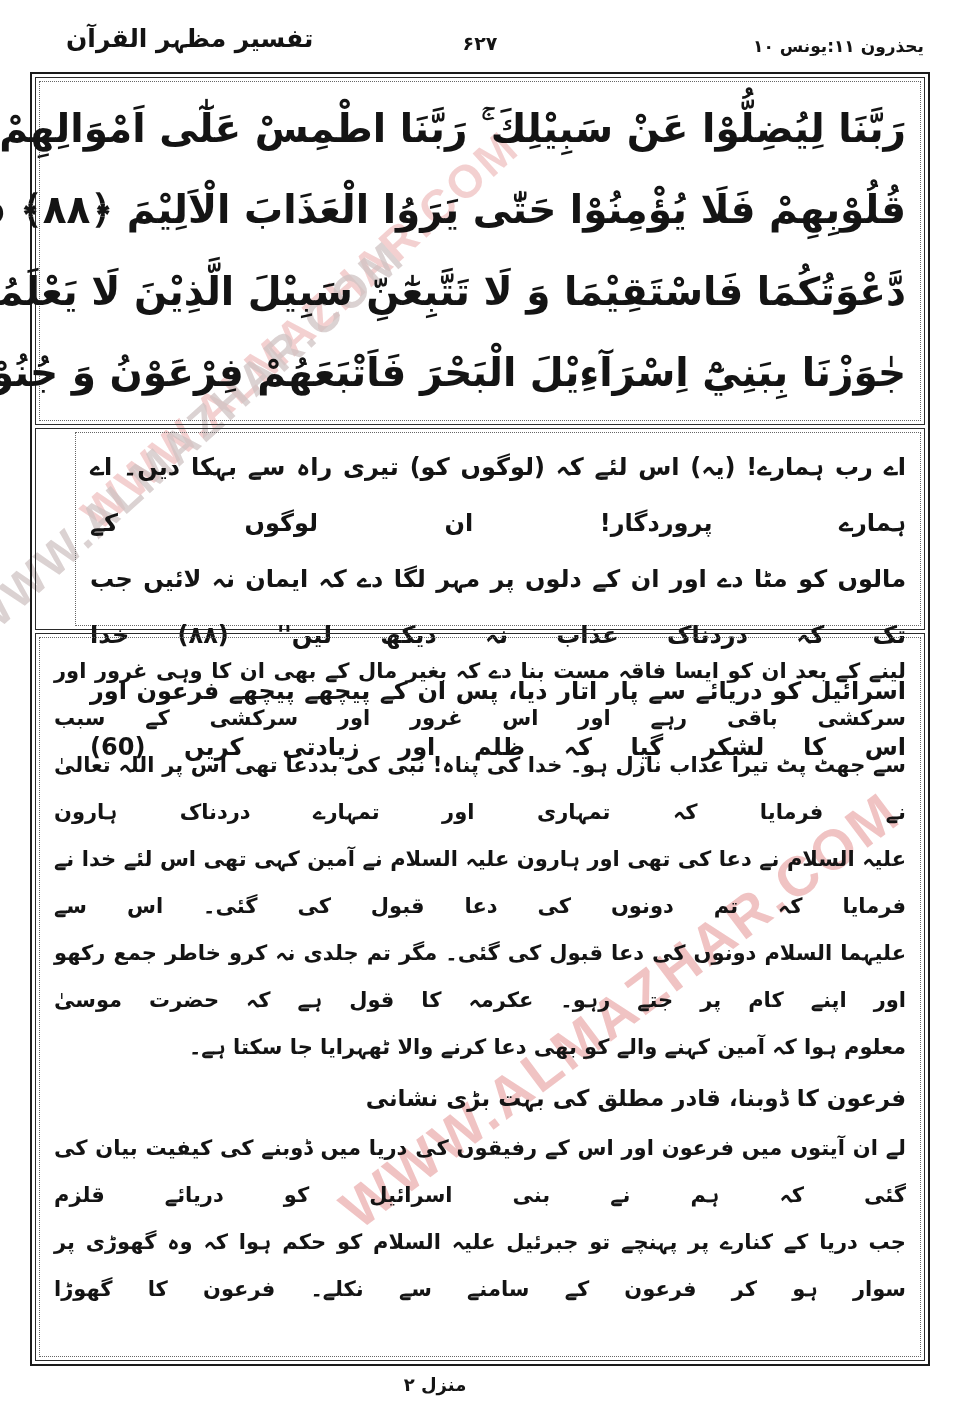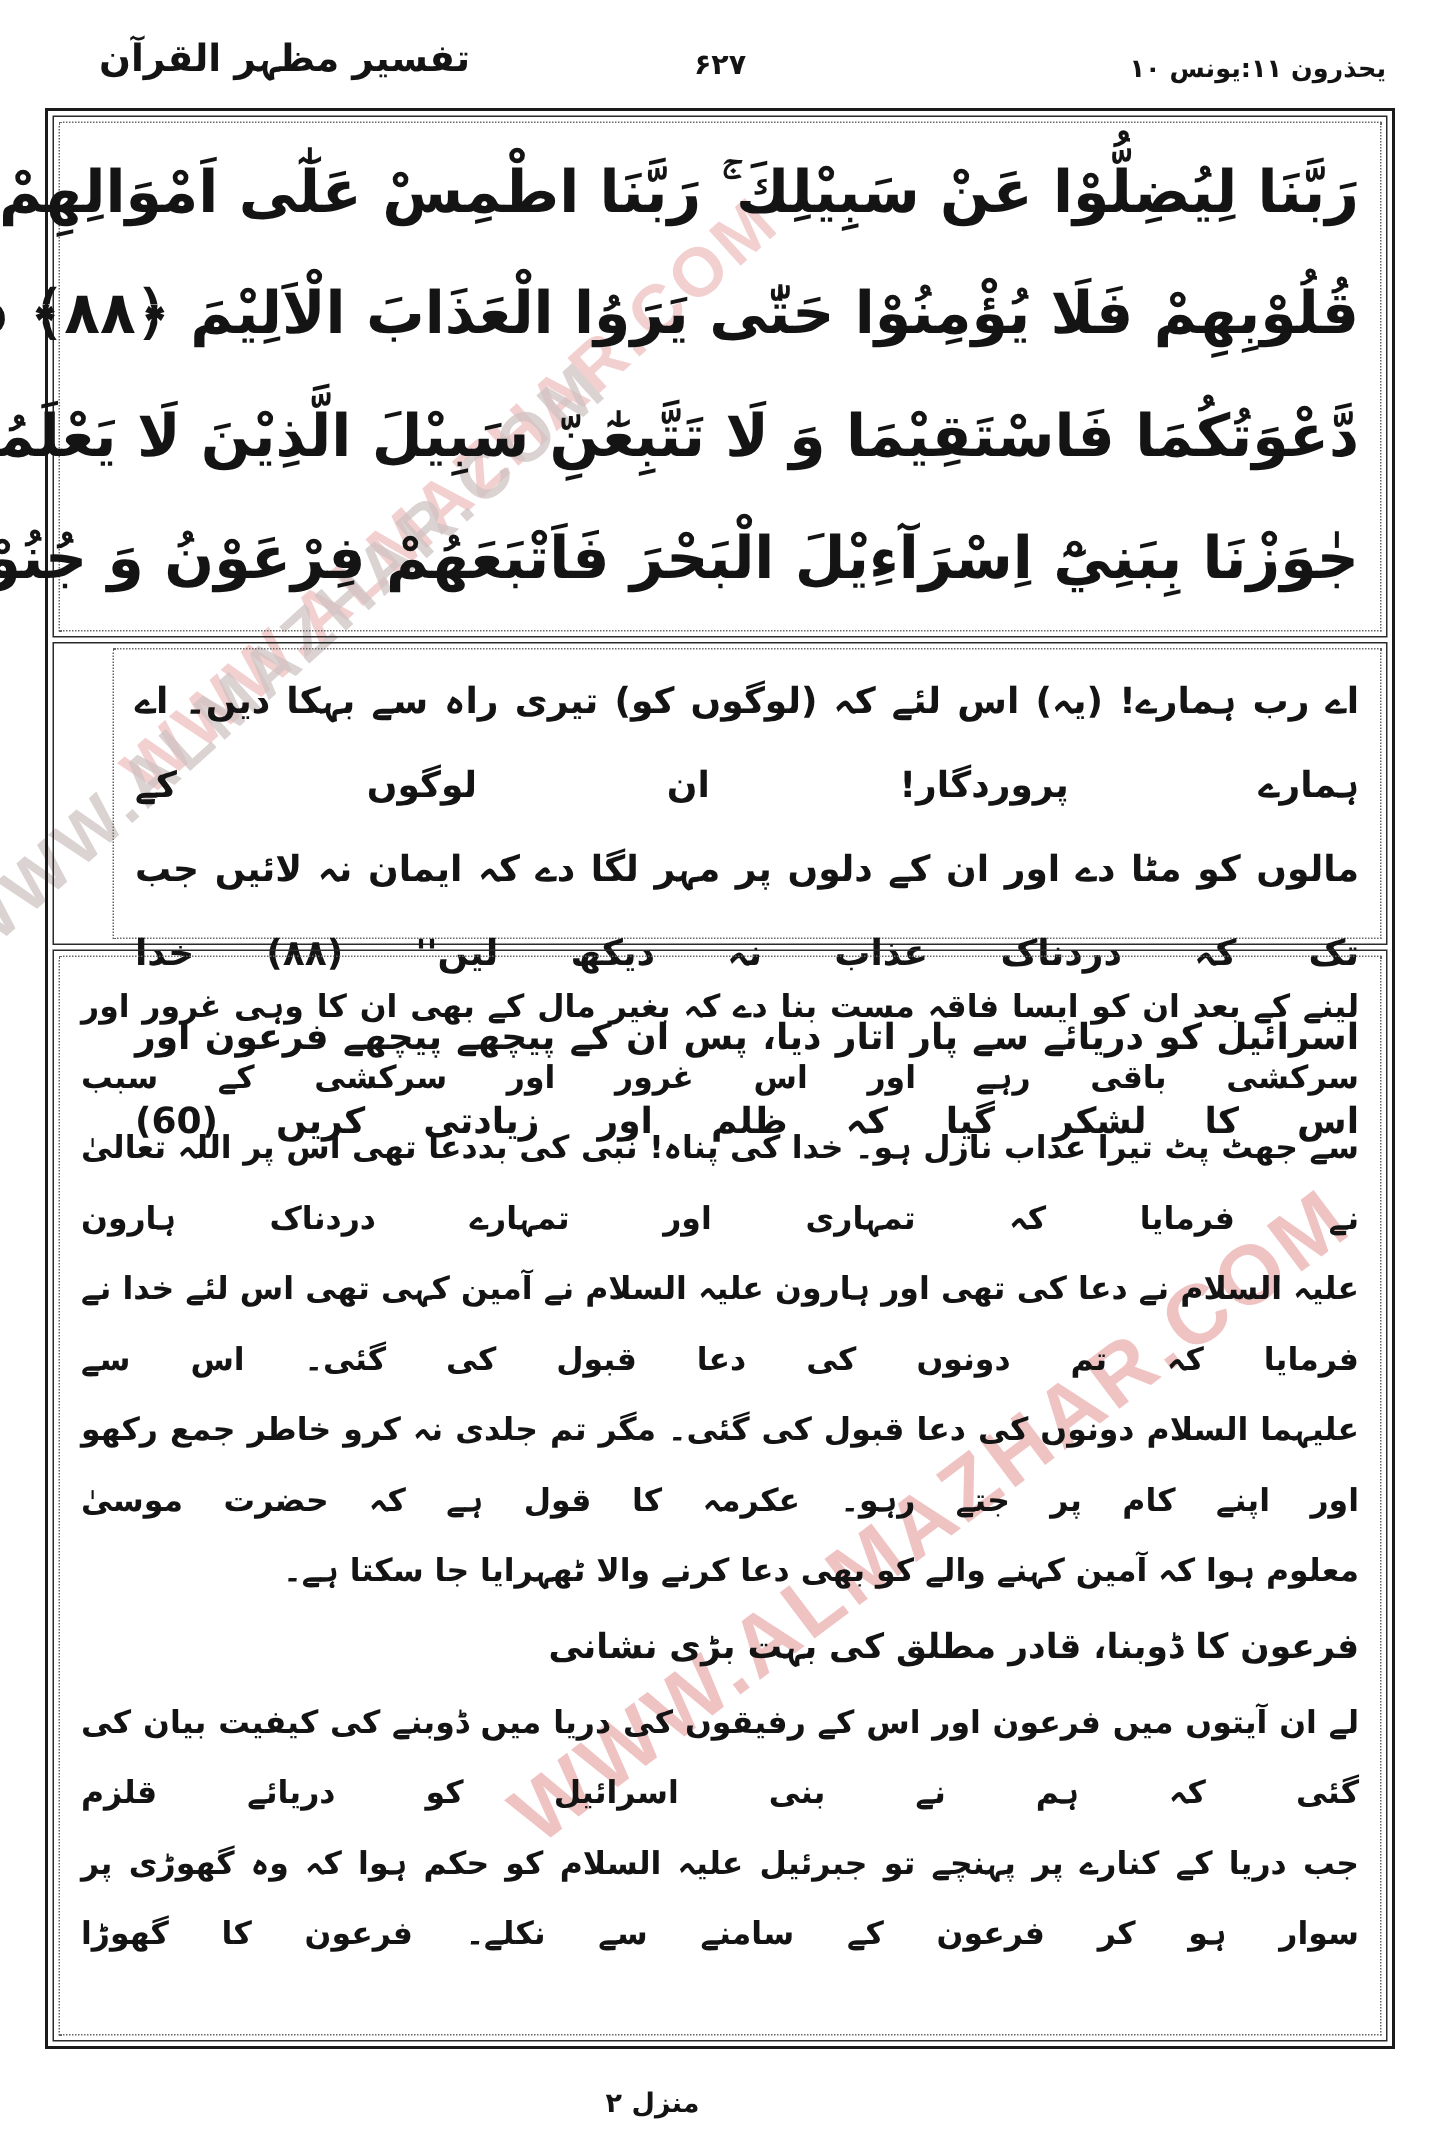--- a/index.html
+++ b/index.html
@@ -45,21 +45,21 @@
   
   .comm-box { flex:1; }
   .comm-box .section-inner { padding-top:10px; }
   .c-line { font-size:21px; font-weight:600; line-height:47px; direction:rtl;
             text-align:justify; text-align-last:justify; }
   .c-line.last { text-align-last:right; }
   .c-heading { font-size:23px; font-weight:800; text-align:right; line-height:54px; direction:rtl; }
 
   
   .page-footer { position:absolute; top:1374px; left:0; right:90px; text-align:center;
-                 font-size:18px; font-weight:bold; z-index:2;margin-top:18px; }
+                 font-size:18px; font-weight:bold; z-index:2; }
 </style>
 </head>
 <body>
 
 <div class="wm wm-pink-top">WWW.ALMAZHAR.COM</div>
 <div class="wm wm-gray">WWW.ALMAZHAR.COM</div>
 <div class="wm wm-pink">WWW.ALMAZHAR.COM</div>
 
 <div class="page-header">
   <div class="hdr-title">تفسیر مظہر القرآن</div>

